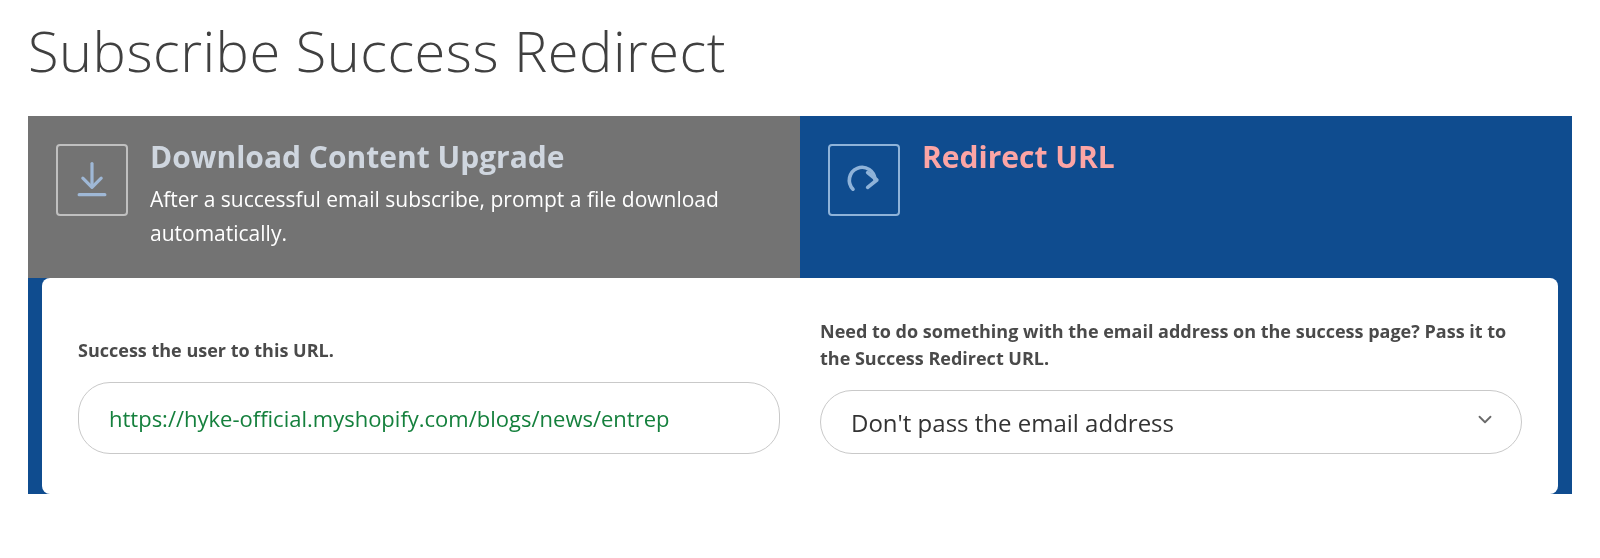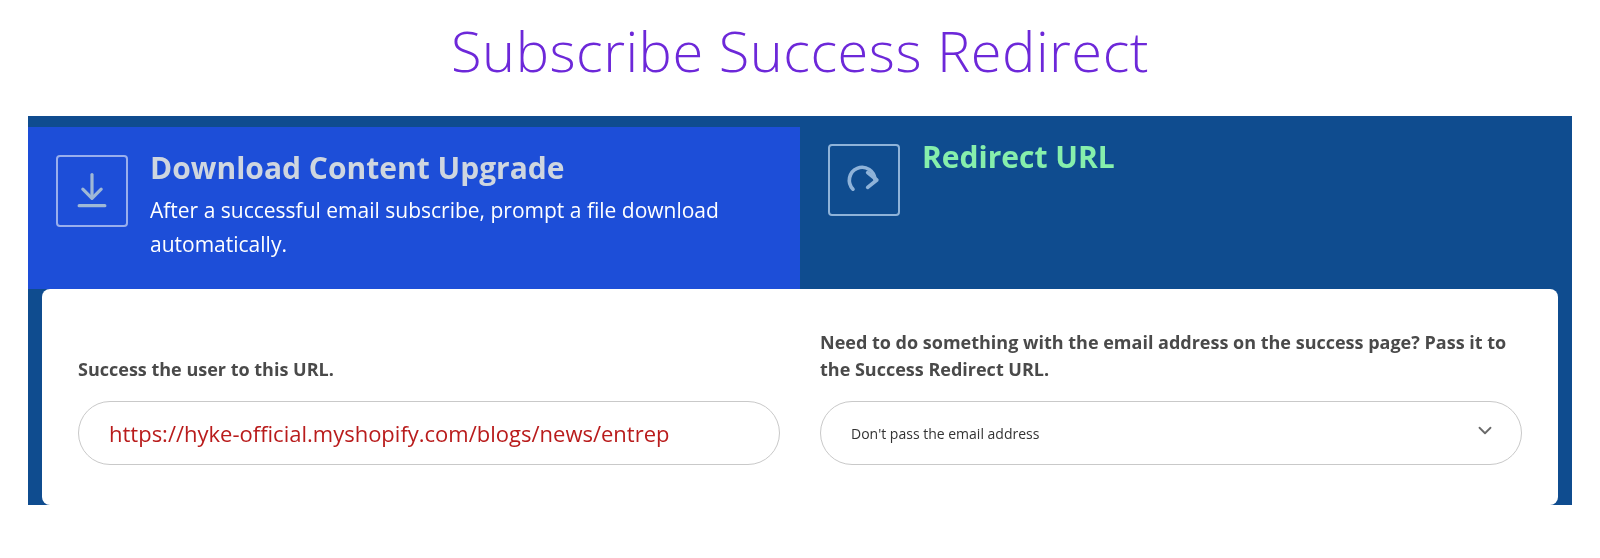--- a/index.html
+++ b/index.html
@@ -5,44 +5,42 @@
 * { box-sizing: border-box; margin: 0; padding: 0; }
 body {
   font-family: "Open Sans", -apple-system, BlinkMacSystemFont, "Segoe UI", Roboto, sans-serif;
   background: #fff;
   padding: 0 28px;
   width: 1600px;
 }
 .page-title {
   font-size: 56px;
   font-weight: 300;
-  color: #6d28d9;
+  color: #404040;
   letter-spacing: 0.5px;
   margin: 12px 0 28px 0;
-  text-align: center;
 }
 .module {
   background: #0f4c8f;
   width: 100%;
 }
 .tabs {
   display: flex;
   width: 100%;
 }
 .tab {
   flex: 1;
   display: flex;
   align-items: flex-start;
   padding: 24px 28px 28px 28px;
   gap: 22px;
   cursor: pointer;
 }
 .tab-inactive {
-  background: #1d4ed8;
-  margin-top: 11px;
+  background: #737373;
 }
 .tab-active {
   background: #0f4c8f;
 }
 .tab-icon-box {
   flex-shrink: 0;
   width: 72px;
   height: 72px;
   border: 2px solid rgba(255,255,255,0.55);
   border-radius: 4px;
@@ -54,21 +52,21 @@
 .tab-active .tab-icon-box { border-color: #8fb3d9; }
 .tab-icon-box svg { width: 44px; height: 44px; }
 .tab-text { color: #fff; }
 .tab-title {
   font-size: 30px;
   font-weight: 700;
   margin-bottom: 10px;
   line-height: 1.1;
 }
 .tab-inactive .tab-title { color: #cfd6df; }
-.tab-active .tab-title { color: #86efac; }
+.tab-active .tab-title { color: #fca5a5; }
 .tab-desc {
   font-size: 21px;
   line-height: 1.6;
   color: #ffffff;
   font-weight: 400;
 }
 .panel {
   background: #fff;
   margin: 0 14px 14px 14px;
   border-radius: 8px;
@@ -82,43 +80,43 @@
   font-weight: 700;
   color: #4a4a4a;
   margin-bottom: 18px;
   line-height: 1.5;
   flex-grow: 1;
   display: flex;
   align-items: flex-end;
 }
 .text-input {
   width: 100%;
-  height: 64px;
+  height: 72px;
   border: 1px solid #c9c9c9;
   border-radius: 32px;
   padding: 12px 30px;
   font-size: 22px;
-  color: #b91c1c;
+  color: #15803d;
   font-family: inherit;
   outline: none;
   white-space: nowrap;
   overflow: hidden;
   text-overflow: clip;
 }
 .select-wrap {
   position: relative;
   width: 100%;
 }
 .select-input {
   width: 100%;
   height: 64px;
   border: 1px solid #c9c9c9;
   border-radius: 32px;
   padding: 0 30px;
-  font-size: 14px;
+  font-size: 24px;
   color: #333;
   display: flex;
   align-items: center;
   cursor: pointer;
   background: #fff;
   text-align: center;
 }
 .chevron {
   position: absolute;
   right: 26px;

